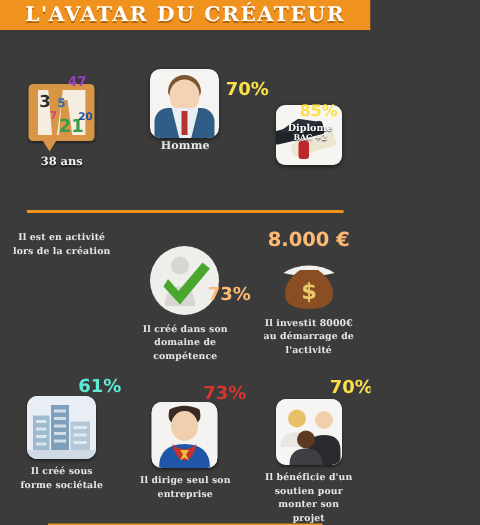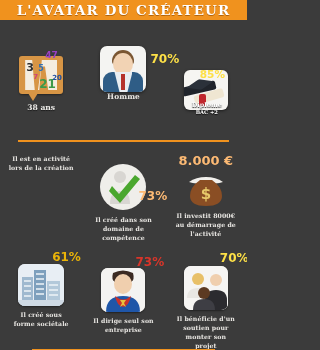--- a/index.html
+++ b/index.html
@@ -55,21 +55,21 @@
     font-family:"DejaVu Sans",sans-serif;
     font-weight:bold;
     line-height:1;
     position:absolute;
     white-space:nowrap;
   }
   .pct-orange{color:#fde047;}
   .pct-white{color:#eceae6;}
   .pct-green{color:#fdba74;}
   .pct-red{color:#d9352a;}
-  .pct-blue{color:#eab308;}
+  .pct-blue{color:#5eead4;}
 
   .cap{
     color:#e8e6e2;
     font-family:"DejaVu Serif",serif;
     font-weight:bold;
     font-size:6.2px;
     line-height:1.45;
     text-align:center;
     margin-top:3px;
     letter-spacing:.1px;
@@ -111,21 +111,21 @@
   #c-dip{padding-top:28px;}
 
   .dip-box{width:44px;height:40px;border-radius:6px;background:#f6f5f2;
     box-shadow:0 1px 3px rgba(0,0,0,.5);position:relative;overflow:hidden;}
   .dip-box:after{
     content:"";position:absolute;left:18px;bottom:-8px;
     border-left:6px solid transparent;border-right:6px solid transparent;
     border-top:9px solid #f6f5f2;
   }
   .dip-text{
-    position:absolute;right:1px;top:31px;width:40px;text-align:center;
+    position:absolute;right:1px;top:11px;width:40px;text-align:center;
     color:#ffffff;font-family:"DejaVu Serif",serif;font-weight:bold;
     font-size:6.4px;line-height:1.25;text-shadow:0 1px 1px rgba(0,0,0,.85);
     z-index:5;
   }
   .dip-sub{font-size:5.2px;}
 
   
   #row2{top:130px;height:92px;}
   #c-gear{padding-top:0px;}
   #c-check{padding-top:14px;}

